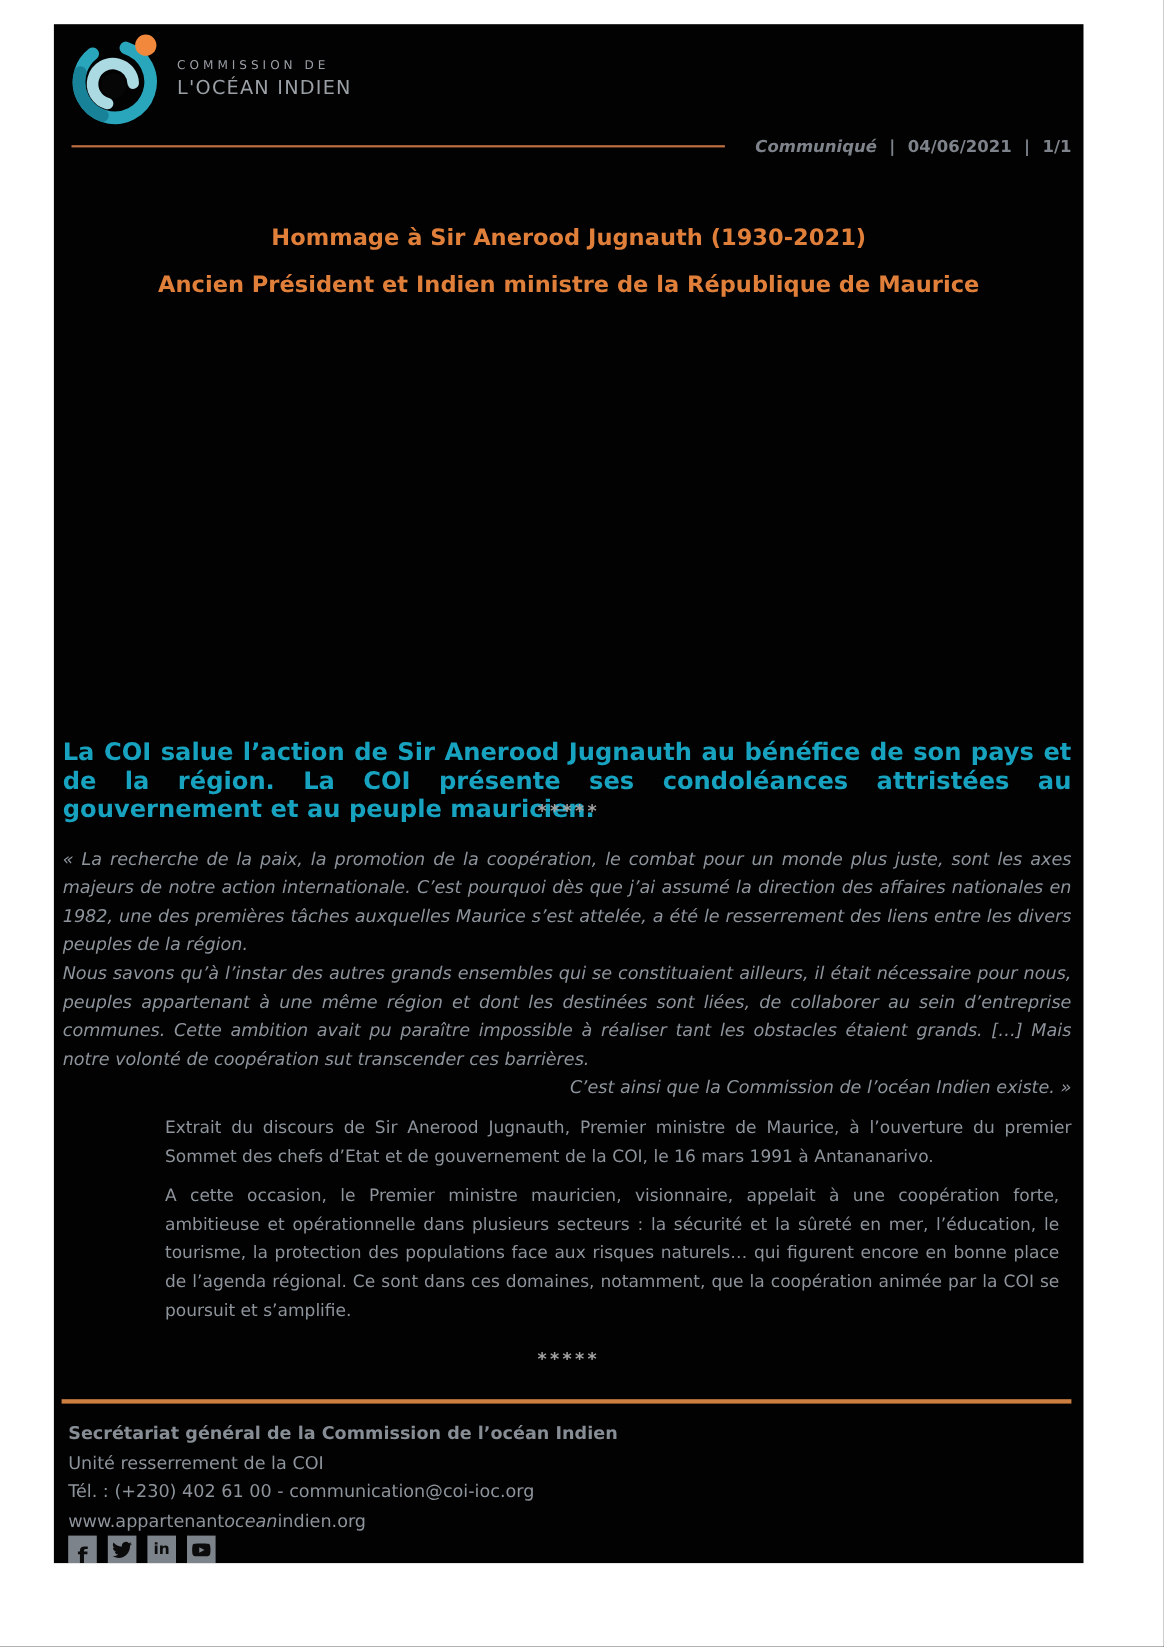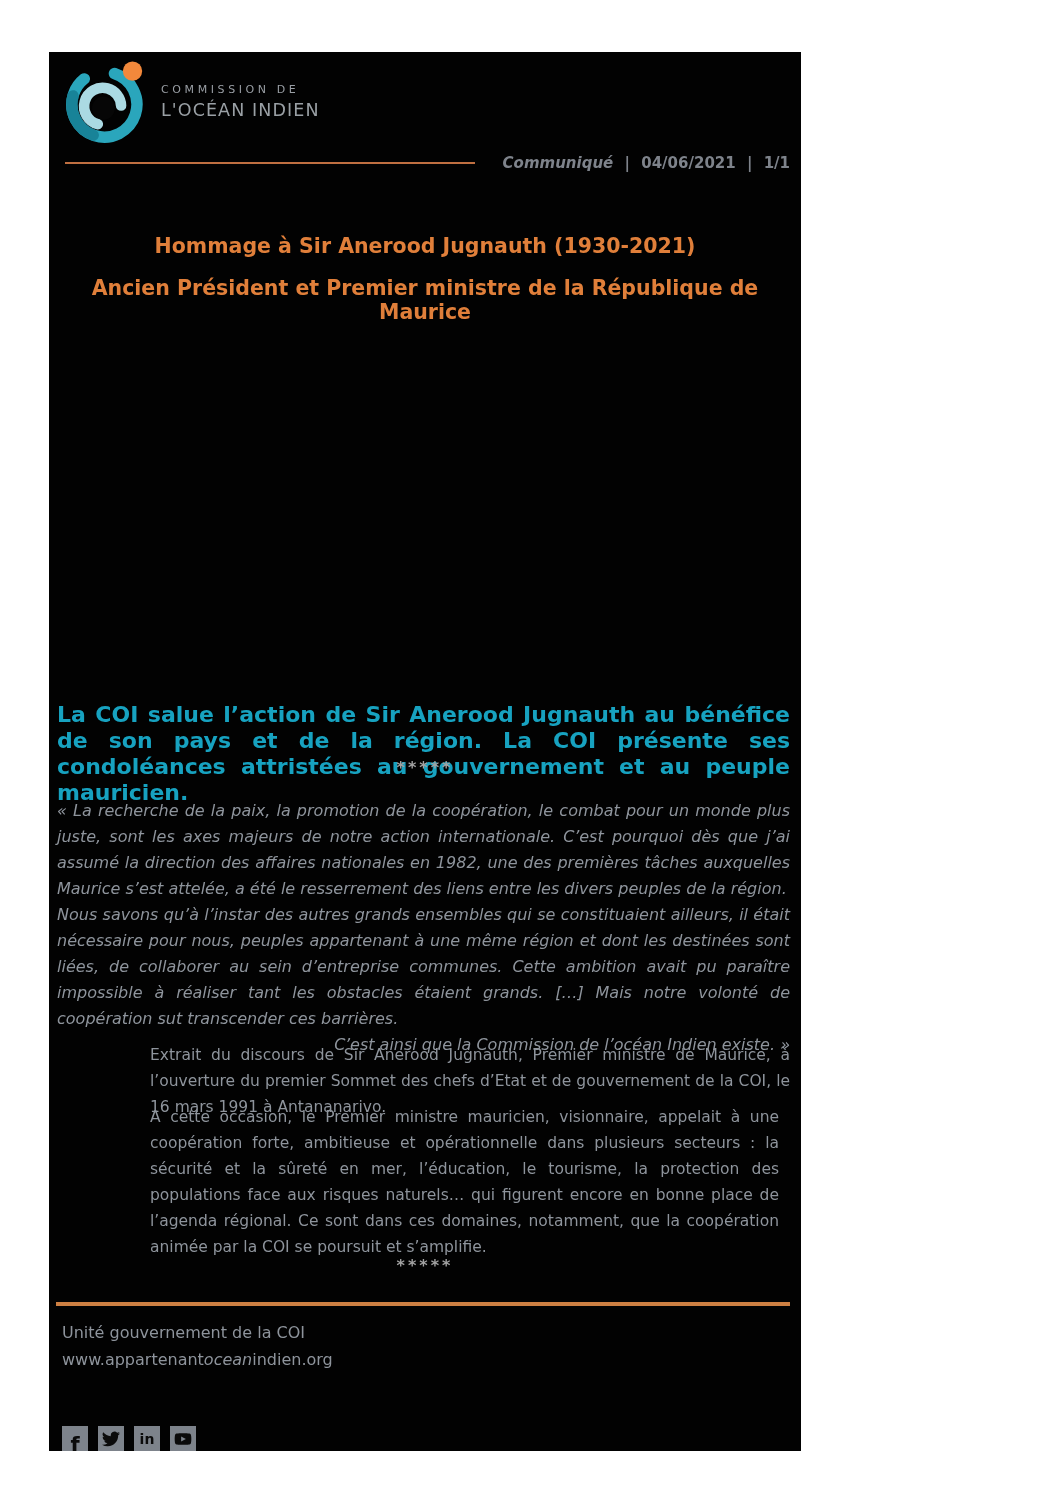--- a/index.html
+++ b/index.html
@@ -2,21 +2,21 @@
 <html><head>
 <meta charset="utf-8">
 <style>
   html,body{margin:0;padding:0;}
   body{
     width:1058px;height:1497px;background:#ffffff;
     font-family:"DejaVu Sans","Liberation Sans",sans-serif;
     -webkit-font-smoothing:antialiased;
   }
   .page{
-    position:relative;margin:52px 0 0 49px;width:752px;height:1399px;
+    position:relative;margin:22px 0 0 49px;width:936px;height:1399px;
     background:#020202;overflow:hidden;box-sizing:border-box;
   }
   
   .logo-mark{position:absolute;left:14px;top:5px;width:88px;height:88px;}
   .brand{position:absolute;left:112px;top:31px;color:#9aa0a5;}
   .brand-top{font-size:11px;letter-spacing:3.6px;color:#999ea4;}
   .brand-bottom{font-size:17.5px;letter-spacing:1.1px;margin-top:4px;color:#9aa0a5;}
   
   .header-row{position:absolute;left:16px;right:11px;top:98px;height:26px;display:flex;align-items:center;gap:14px;}
   .header-rule{flex:1;height:2px;background:#bf6f41;}
@@ -89,42 +89,44 @@
       <span class="doc-type">Communiqué</span>
       <span class="meta-sep">|</span>
       <span>04/06/2021</span>
       <span class="meta-sep">|</span>
       <span>1/1</span>
     </div>
   </div>
 
   <div class="title-block">
     <div class="title-line1">Hommage à Sir Anerood Jugnauth (1930-2021)</div>
-    <div class="title-line2">Ancien Président et Premier ministre de la République de Maurice</div>
+    <div class="title-line2">Ancien Président et Indien ministre de la République de Maurice</div>
   </div>
 
   <div class="lead">La COI salue l’action de Sir Anerood Jugnauth au bénéfice de son pays et de la région. La COI présente ses condoléances attristées au gouvernement et au peuple mauricien.</div>
 
   <div class="stars stars-1">*****</div>
 
   <div class="quote">
     <p>« La recherche de la paix, la promotion de la coopération, le combat pour un monde plus juste, sont les axes majeurs de notre action internationale. C’est pourquoi dès que j’ai assumé la direction des affaires nationales en 1982, une des premières tâches auxquelles Maurice s’est attelée, a été le resserrement des liens entre les divers peuples de la région.</p>
     <p>Nous savons qu’à l’instar des autres grands ensembles qui se constituaient ailleurs, il était nécessaire pour nous, peuples appartenant à une même région et dont les destinées sont liées, de collaborer au sein d’entreprise communes. Cette ambition avait pu paraître impossible à réaliser tant les obstacles étaient grands. […] Mais notre volonté de coopération sut transcender ces barrières.</p>
     <p>C’est ainsi que la Commission de l’océan Indien existe. »</p>
   </div>
 
   <div class="attribution">Extrait du discours de Sir Anerood Jugnauth, Premier ministre de Maurice, à l’ouverture du premier Sommet des chefs d’Etat et de gouvernement de la COI, le 16 mars 1991 à Antananarivo.</div>
 
   <div class="commentary">A cette occasion, le Premier ministre mauricien, visionnaire, appelait à une coopération forte, ambitieuse et opérationnelle dans plusieurs secteurs : la sécurité et la sûreté en mer, l’éducation, le tourisme, la protection des populations face aux risques naturels… qui figurent encore en bonne place de l’agenda régional. Ce sont dans ces domaines, notamment, que la coopération animée par la COI se poursuit et s’amplifie.</div>
 
   <div class="stars stars-2">*****</div>
 
   <div class="footer-rule"></div>
   <div class="footer-block">
-    <div>Unité gouvernement de la COI</div>
+    <div class="footer-org">Secrétariat général de la Commission de l’océan Indien</div>
+    <div>Unité resserrement de la COI</div>
+    <div>Tél. : (+230) 402 61 00 - communication@coi-ioc.org</div>
     <div><span>www.appartenant</span><span class="site-italic">ocean</span><span>indien.org</span></div>
   </div>
 
   <div class="social-row">
     <div class="icon-box">
       <span class="fb-glyph">f</span>
     </div>
     <div class="icon-box">
       <svg width="18" height="18" viewBox="0 0 24 24">
         <path fill="#0b0b0b" d="M23.95 4.57a10 10 0 0 1-2.82.77 4.96 4.96 0 0 0 2.16-2.72c-.95.56-2.01.96-3.13 1.18a4.92 4.92 0 0 0-8.38 4.48A13.94 13.94 0 0 1 1.64 3.16a4.92 4.92 0 0 0 1.52 6.57 4.9 4.9 0 0 1-2.23-.61v.06a4.92 4.92 0 0 0 3.95 4.83 4.96 4.96 0 0 1-2.22.08 4.93 4.93 0 0 0 4.6 3.42A9.87 9.87 0 0 1 0 19.54a13.94 13.94 0 0 0 7.55 2.21c9.06 0 14.01-7.5 14.01-14.01l-.01-.63a10 10 0 0 0 2.4-2.54z"></path>

